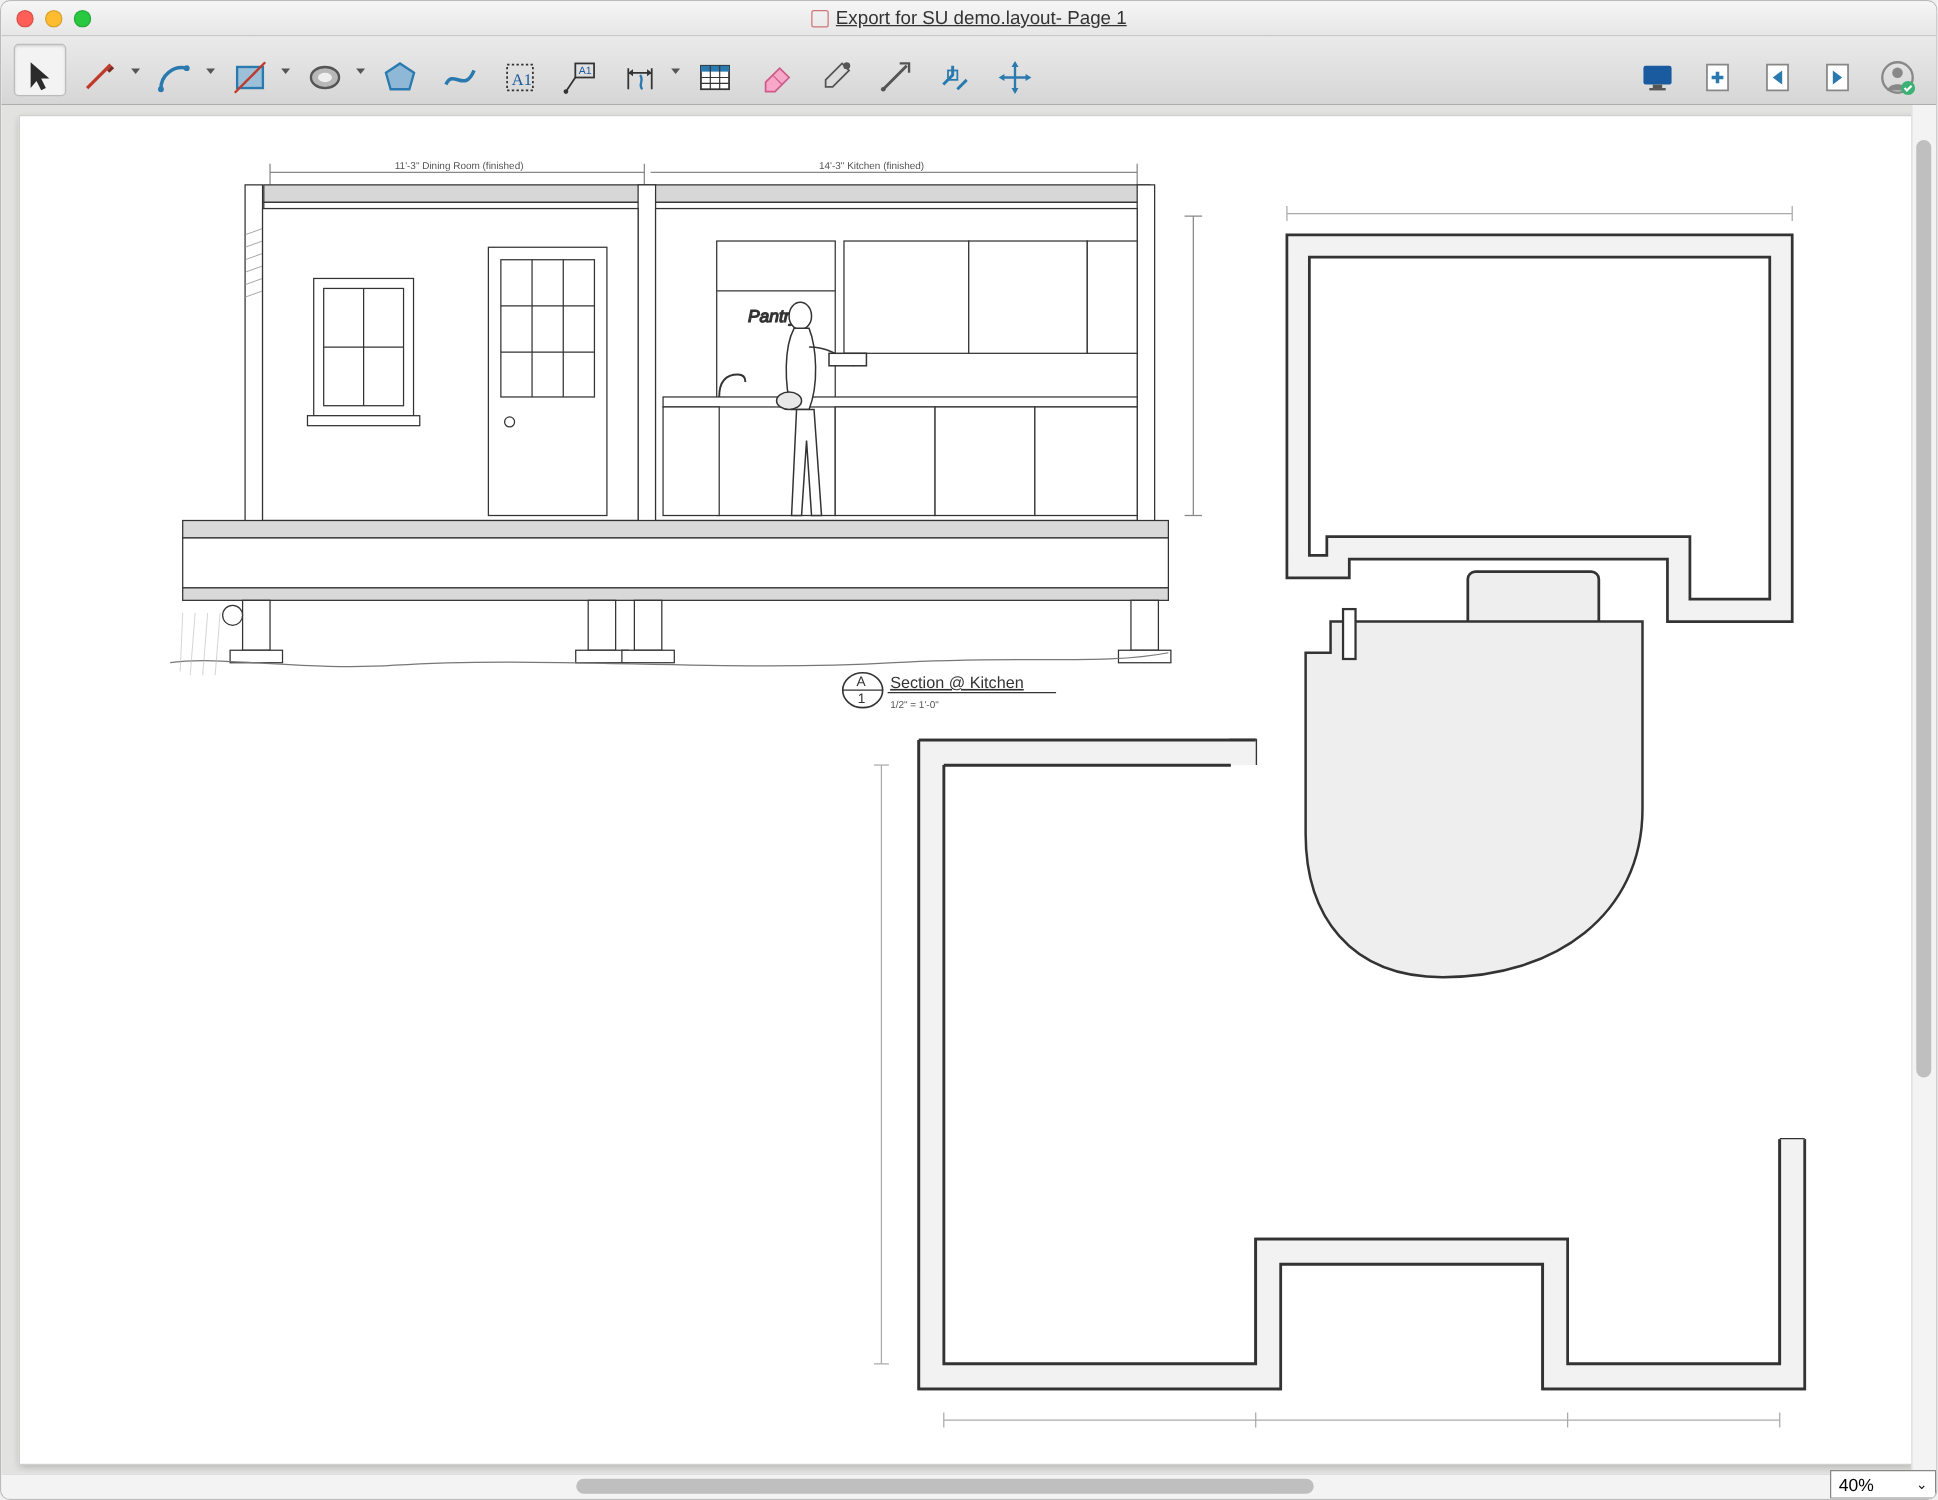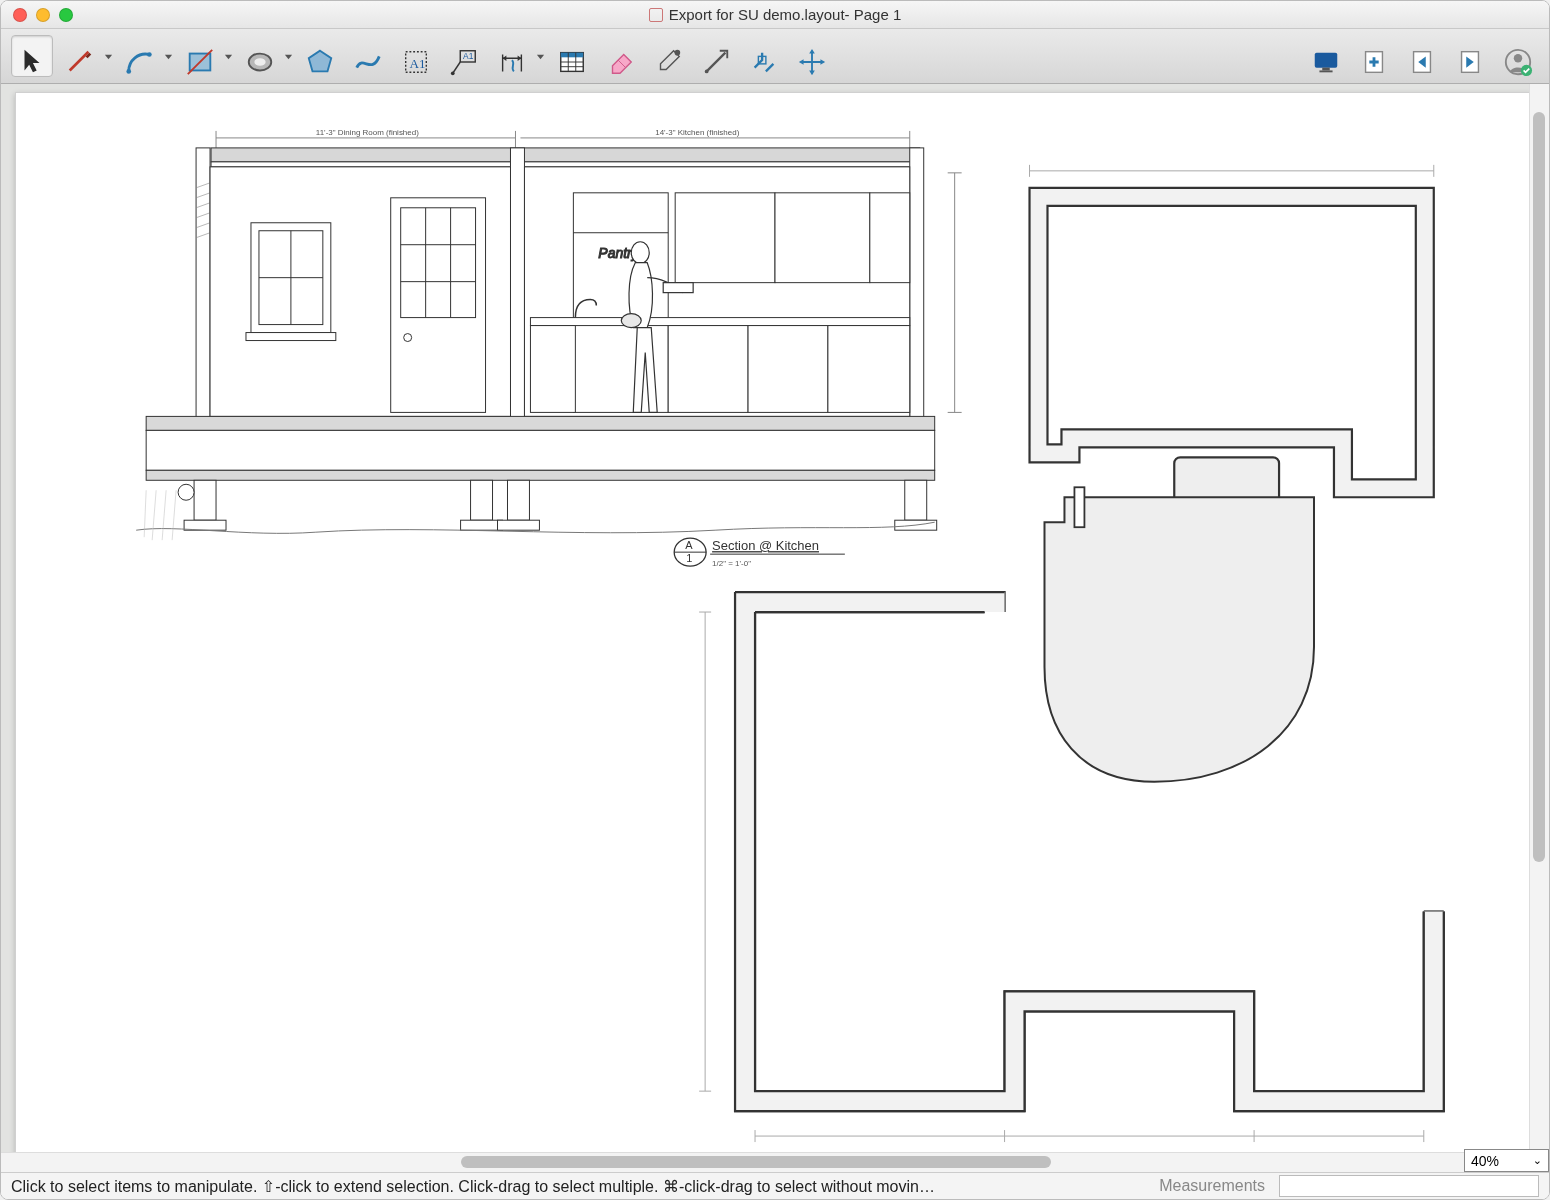--- a/index.html
+++ b/index.html
@@ -4,21 +4,21 @@
 <style>
   * { box-sizing: border-box; margin: 0; padding: 0; }
   html, body { width: 1550px; height: 1200px; font-family: -apple-system, "Helvetica Neue", Arial, sans-serif; background:#f0f0f0; overflow:hidden; }
   
   .window { width:1550px; height:1200px; background:#fff; display:flex; flex-direction:column; border:1px solid #bbb; border-radius:8px; overflow:hidden; }
   
   .titlebar { height:28px; background:linear-gradient(#f6f6f6,#e6e6e6); border-bottom:1px solid #c8c8c8; display:flex; align-items:center; position:relative; font-size:15px; color:#333; }
   .traffic { display:flex; gap:9px; padding-left:12px; }
   .dot { width:14px; height:14px; border-radius:50%; border:1px solid rgba(0,0,0,.15); }
   .dot.red{background:#ff5f57;} .dot.yellow{background:#febc2e;} .dot.green{background:#28c840;}
-  .titlewrap{ position:absolute; left:0; right:0; text-align:center; pointer-events:none; display:flex; gap:6px; justify-content:center; align-items:center;}
+  .titlewrap{ position:absolute; left:0; right:0; text-align:center; pointer-events:none; display:flex; gap:6px; justify-content:center; align-items:center;text-decoration:underline;}
   .titleicon{ width:14px;height:14px;border:1px solid #c77; border-radius:2px; display:inline-block;}
   
   .toolbar { height:55px; background:linear-gradient(#eaeaea,#d6d6d6); border-bottom:1px solid #aeaeae; display:flex; align-items:center; padding:0 10px; gap:6px; }
   .tool { width:42px; height:42px; display:flex; align-items:flex-end; justify-content:center; border-radius:4px; position:relative; }
   .tool.active{ background:#f3f3f3; border:1px solid #bcbcbc; box-shadow:inset 0 1px 2px rgba(0,0,0,.15);}
   .tool svg{ width:30px; height:30px; }
   .dd{ width:10px; display:flex; align-items:center; justify-content:center; margin-left:-4px;}
   .dd svg{width:9px;height:9px;}
   .toolbar-spacer{ flex:1; }
   
@@ -424,19 +424,14 @@
     </div>
     <div class="hscroll-track">
       <div class="hscroll-thumb"></div>
     </div>
     <div class="zoom-box">
       <span>40%</span>
       <span class="chev">⌄</span>
     </div>
   </div>
 
-  <div class="statusbar">
-    <div class="hint">Click to select items to manipulate. ⇧-click to extend selection. Click-drag to select multiple. ⌘-click-drag to select without movin…</div>
-    <div class="meas-label">Measurements</div>
-    <input class="meas-input" value="" style="">
-  </div>
 
 </div>
 
 </body></html>

